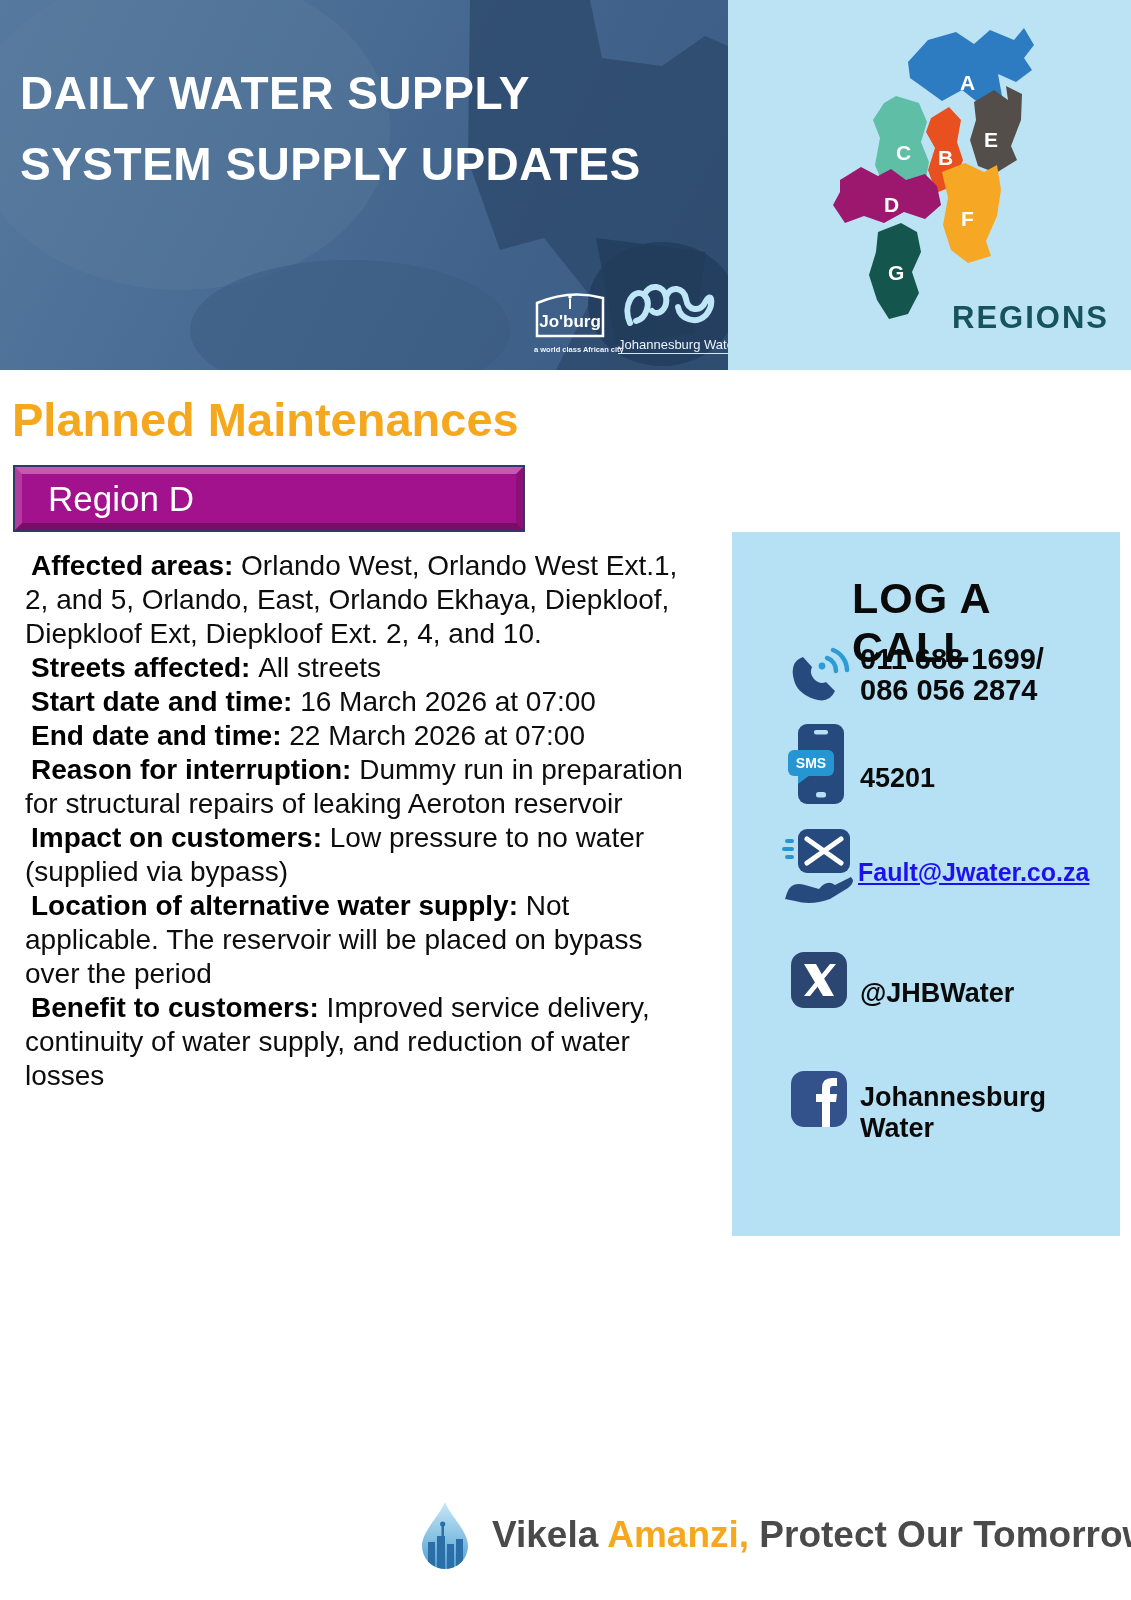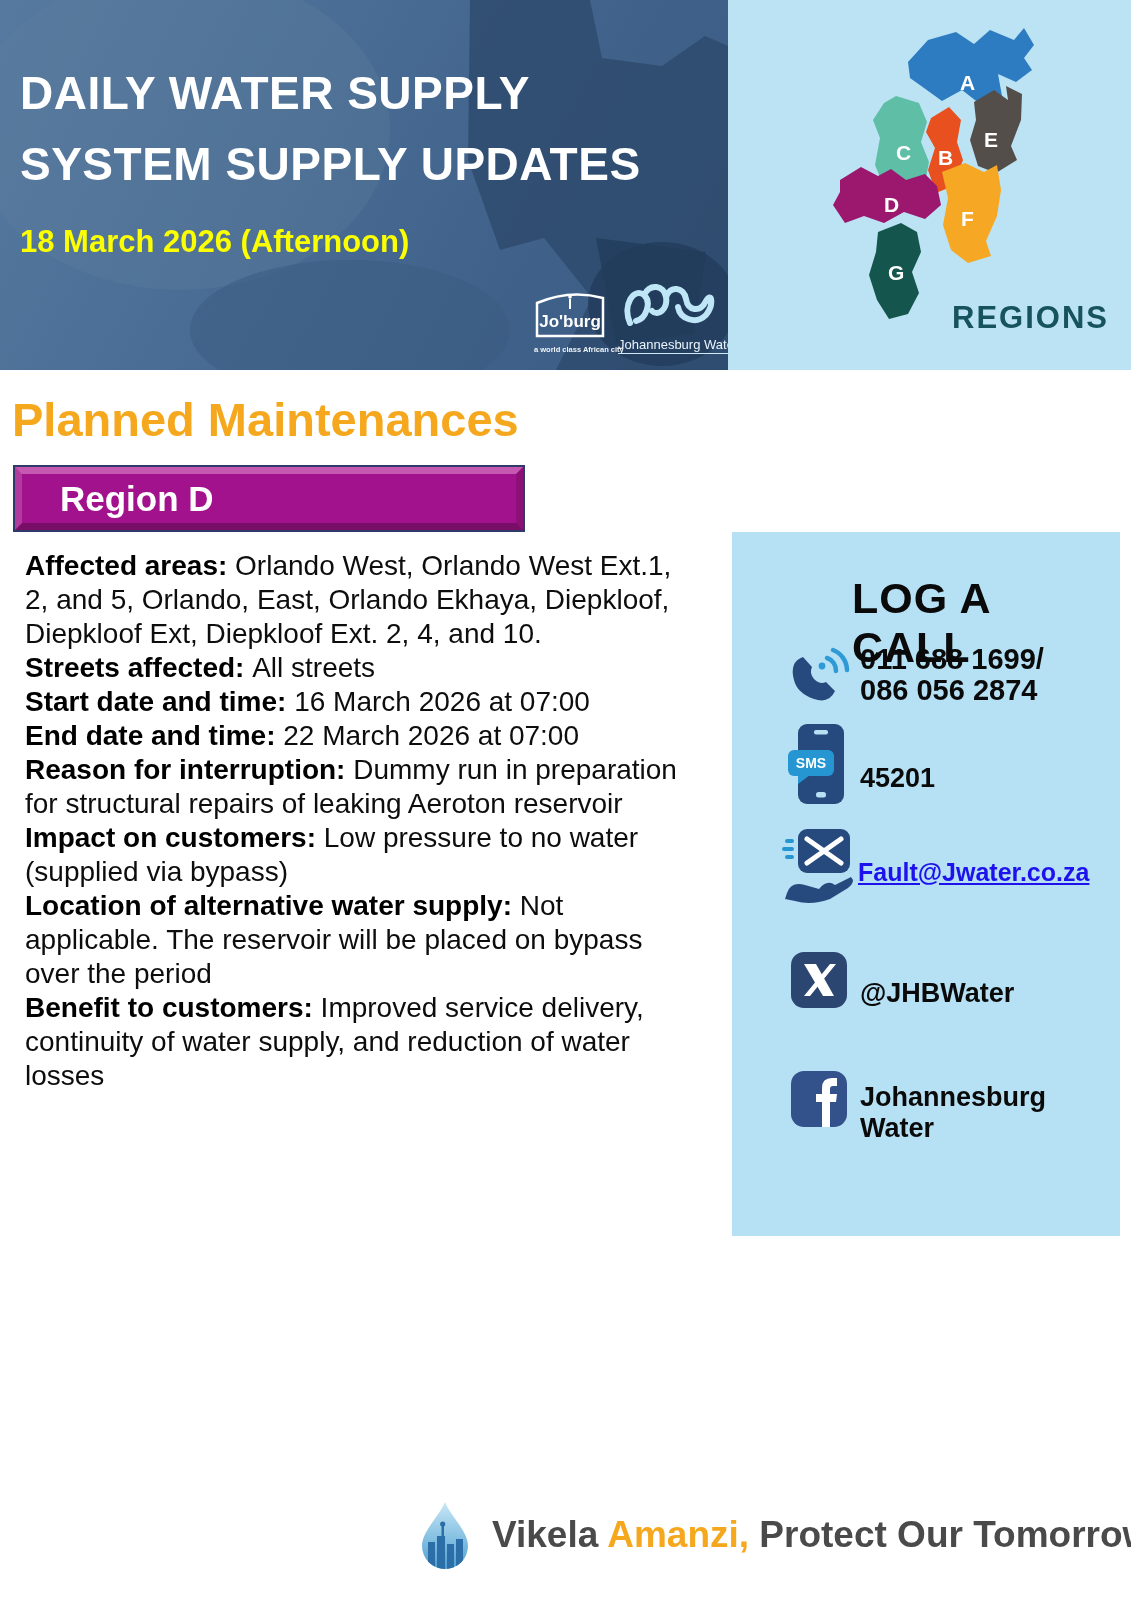--- a/index.html
+++ b/index.html
@@ -26,25 +26,25 @@
     font-size:31px; letter-spacing:2px; }
   .hero-map svg text { fill:#ffffff; font-weight:bold; font-size:21px; font-family:"Liberation Sans",sans-serif; }
 
   
   .section-heading { position:absolute; left:12px; top:392px; color:#f5a81e; font-weight:bold; font-size:47px; }
   .region-banner { position:absolute; left:15px; top:467px; width:508px; height:63px;
     background:#a2128c;
     border-top:7px solid #c558b0; border-left:7px solid #b23c9e;
     border-bottom:7px solid #780e68; border-right:7px solid #8d1077;
     box-shadow:0 0 0 2px #303a68; display:flex; align-items:center; }
-  .region-banner span { color:#ffffff; font-weight:bold; font-size:35px; padding-left:38px; }
+  .region-banner span { color:#ffffff; font-weight:normal; font-size:35px; padding-left:26px; }
 
   
   .details { position:absolute; left:25px; top:549px; width:672px; font-size:28px; line-height:34px; color:#0d0d0d; }
-  .detail-item b { color:#000; }
+  .detail-item b { color:#000;margin-left:6px; }
 
   
   .log-panel { position:absolute; left:732px; top:532px; width:388px; height:704px; background:#b6e0f4; }
   .log-heading { position:absolute; left:120px; top:42px; color:#0a0a0a; font-weight:bold; font-size:43px; letter-spacing:1px; }
   .log-row { position:absolute; left:48px; display:flex; align-items:center; }
   .log-row .icon-cell { width:78px; display:flex; justify-content:center; flex:0 0 78px; }
   .log-text { color:#0a0a0a; font-weight:bold; font-size:29px; line-height:31px; margin-left:2px; }
   .log-text.big { font-size:27px;margin-top:28px; }
   .email-link { color:#1d12ee; font-weight:bold; font-size:25px; text-decoration:underline; }
 
@@ -64,21 +64,20 @@
         <ellipse cx="180" cy="130" rx="210" ry="160" fill="#62839f" opacity="0.28"></ellipse>
         <path d="M470,0 L590,0 L602,58 L662,66 L705,36 L728,46 L728,370 L556,370 L592,298 L544,238 L500,250 L468,160 Z" fill="#2d4a6c" opacity="0.8"></path>
         <path d="M596,238 L706,252 L694,334 L616,344 Z" fill="#243f5e" opacity="0.9"></path>
         <ellipse cx="662" cy="304" rx="74" ry="62" fill="#223d5c" opacity="0.85"></ellipse>
         <ellipse cx="350" cy="330" rx="160" ry="70" fill="#395a80" opacity="0.5"></ellipse>
       </svg>
       <div class="hero-title">
         <span>DAILY WATER SUPPLY</span><br>
         <span>SYSTEM SUPPLY UPDATES</span>
       </div>
-      <div class="hero-date">18 March 2026 (Afternoon)</div>
 
       <div class="logo-row">
         <div class="joburg-logo">
           <svg width="72" height="52" viewBox="0 0 72 52">
             <path d="M3,16 Q36,2 69,11 L69,49 L3,49 Z" fill="none" stroke="#ffffff" stroke-width="2.5"></path>
             <line x1="36" y1="12" x2="36" y2="22" stroke="#ffffff" stroke-width="2"></line>
             <circle cx="36" cy="10" r="1.8" fill="#ffffff"></circle>
             <text x="36" y="40" text-anchor="middle" fill="#ffffff" font-size="17" font-weight="bold" font-family="Liberation Sans, sans-serif">Jo'burg</text>
           </svg>
           <div class="joburg-tagline">a world class African city</div>

